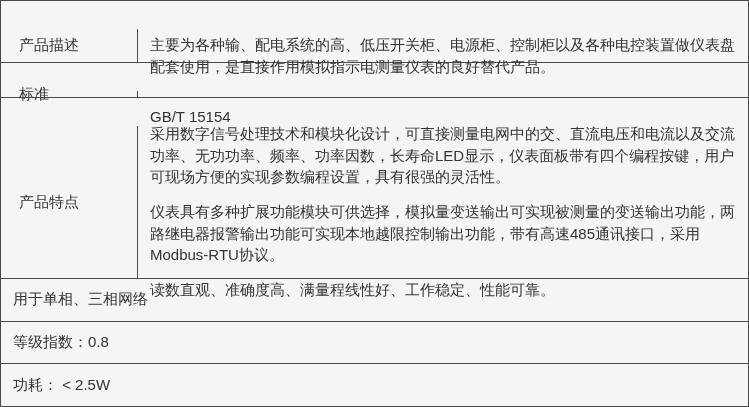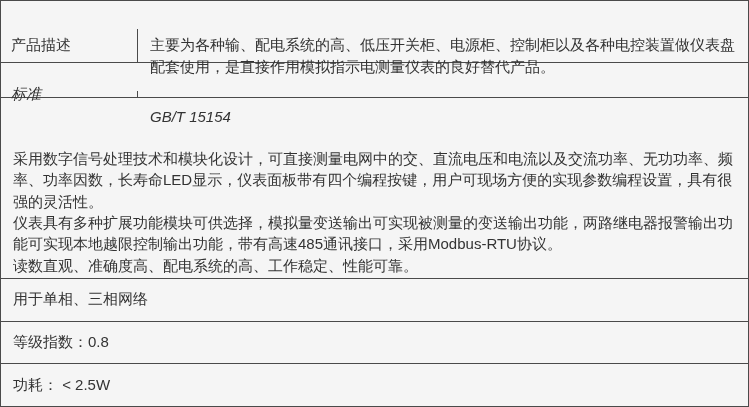--- a/index.html
+++ b/index.html
@@ -13,36 +13,36 @@
   .spec-table{
     width:749px;height:407px;
     background:var(--bg);
     border:1px solid var(--border);
     display:flex;flex-direction:column;
     font-size:15px;
   }
   .row{display:flex;border-bottom:1px solid var(--border);min-height:0;}
   .row:last-child{border-bottom:none;}
   .row-desc{height:62px;}
-  .row-std{height:35px;font-style:italic;}
+  .row-std{height:35px;}
   .row-feat{height:181px;}
   .row-params{flex:1;}
   .label-cell{
     flex:0 0 137px;width:137px;
     border-right:1px solid var(--border);
     display:flex;align-items:center;
-    padding:0 10px;
+    padding:0 18px;
     margin-top:28px;
   }
   .content-cell{
     flex:1;display:flex;align-items:center;
     padding:6px 12px;line-height:1.42;margin-top:48px;
   }
   .content-cell.multi{
-    flex-direction:column;justify-content:center;align-items:stretch;
+    flex-direction:column;justify-content:center;align-items:stretch;gap:14px;
   }
   .content-cell.multi p{margin:0;line-height:1.42;}
   .sub-col{flex:1;display:flex;flex-direction:column;}
   .sub-row{
     flex:1;display:flex;align-items:center;
     padding:0 12px;border-bottom:1px solid var(--border);
   }
   .sub-row:last-child{border-bottom:none;}
 </style>
 </head>
@@ -54,24 +54,25 @@
     <div class="label-cell">产品描述</div>
     <div class="content-cell">主要为各种输、配电系统的高、低压开关柜、电源柜、控制柜以及各种电控装置做仪表盘配套使用，是直接作用模拟指示电测量仪表的良好替代产品。</div>
   </div>
 
   <div class="row row-std">
     <div class="label-cell">标准</div>
     <div class="content-cell">GB/T 15154</div>
   </div>
 
   <div class="row row-feat">
+    <div class="label-cell">产品特点</div>
     <div class="content-cell multi">
       <p>采用数字信号处理技术和模块化设计，可直接测量电网中的交、直流电压和电流以及交流功率、无功功率、频率、功率因数，长寿命LED显示，仪表面板带有四个编程按键，用户可现场方便的实现参数编程设置，具有很强的灵活性。</p>
       <p>仪表具有多种扩展功能模块可供选择，模拟量变送输出可实现被测量的变送输出功能，两路继电器报警输出功能可实现本地越限控制输出功能，带有高速485通讯接口，采用Modbus-RTU协议。</p>
-      <p>读数直观、准确度高、配电系统的高、工作稳定、性能可靠。</p>
+      <p>读数直观、准确度高、满量程线性好、工作稳定、性能可靠。</p>
     </div>
   </div>
 
   <div class="row row-params">
     <div class="sub-col">
       <div class="sub-row">用于单相、三相网络</div>
       <div class="sub-row">等级指数：0.8</div>
       <div class="sub-row">功耗： &lt; 2.5W</div>
     </div>
   </div>

